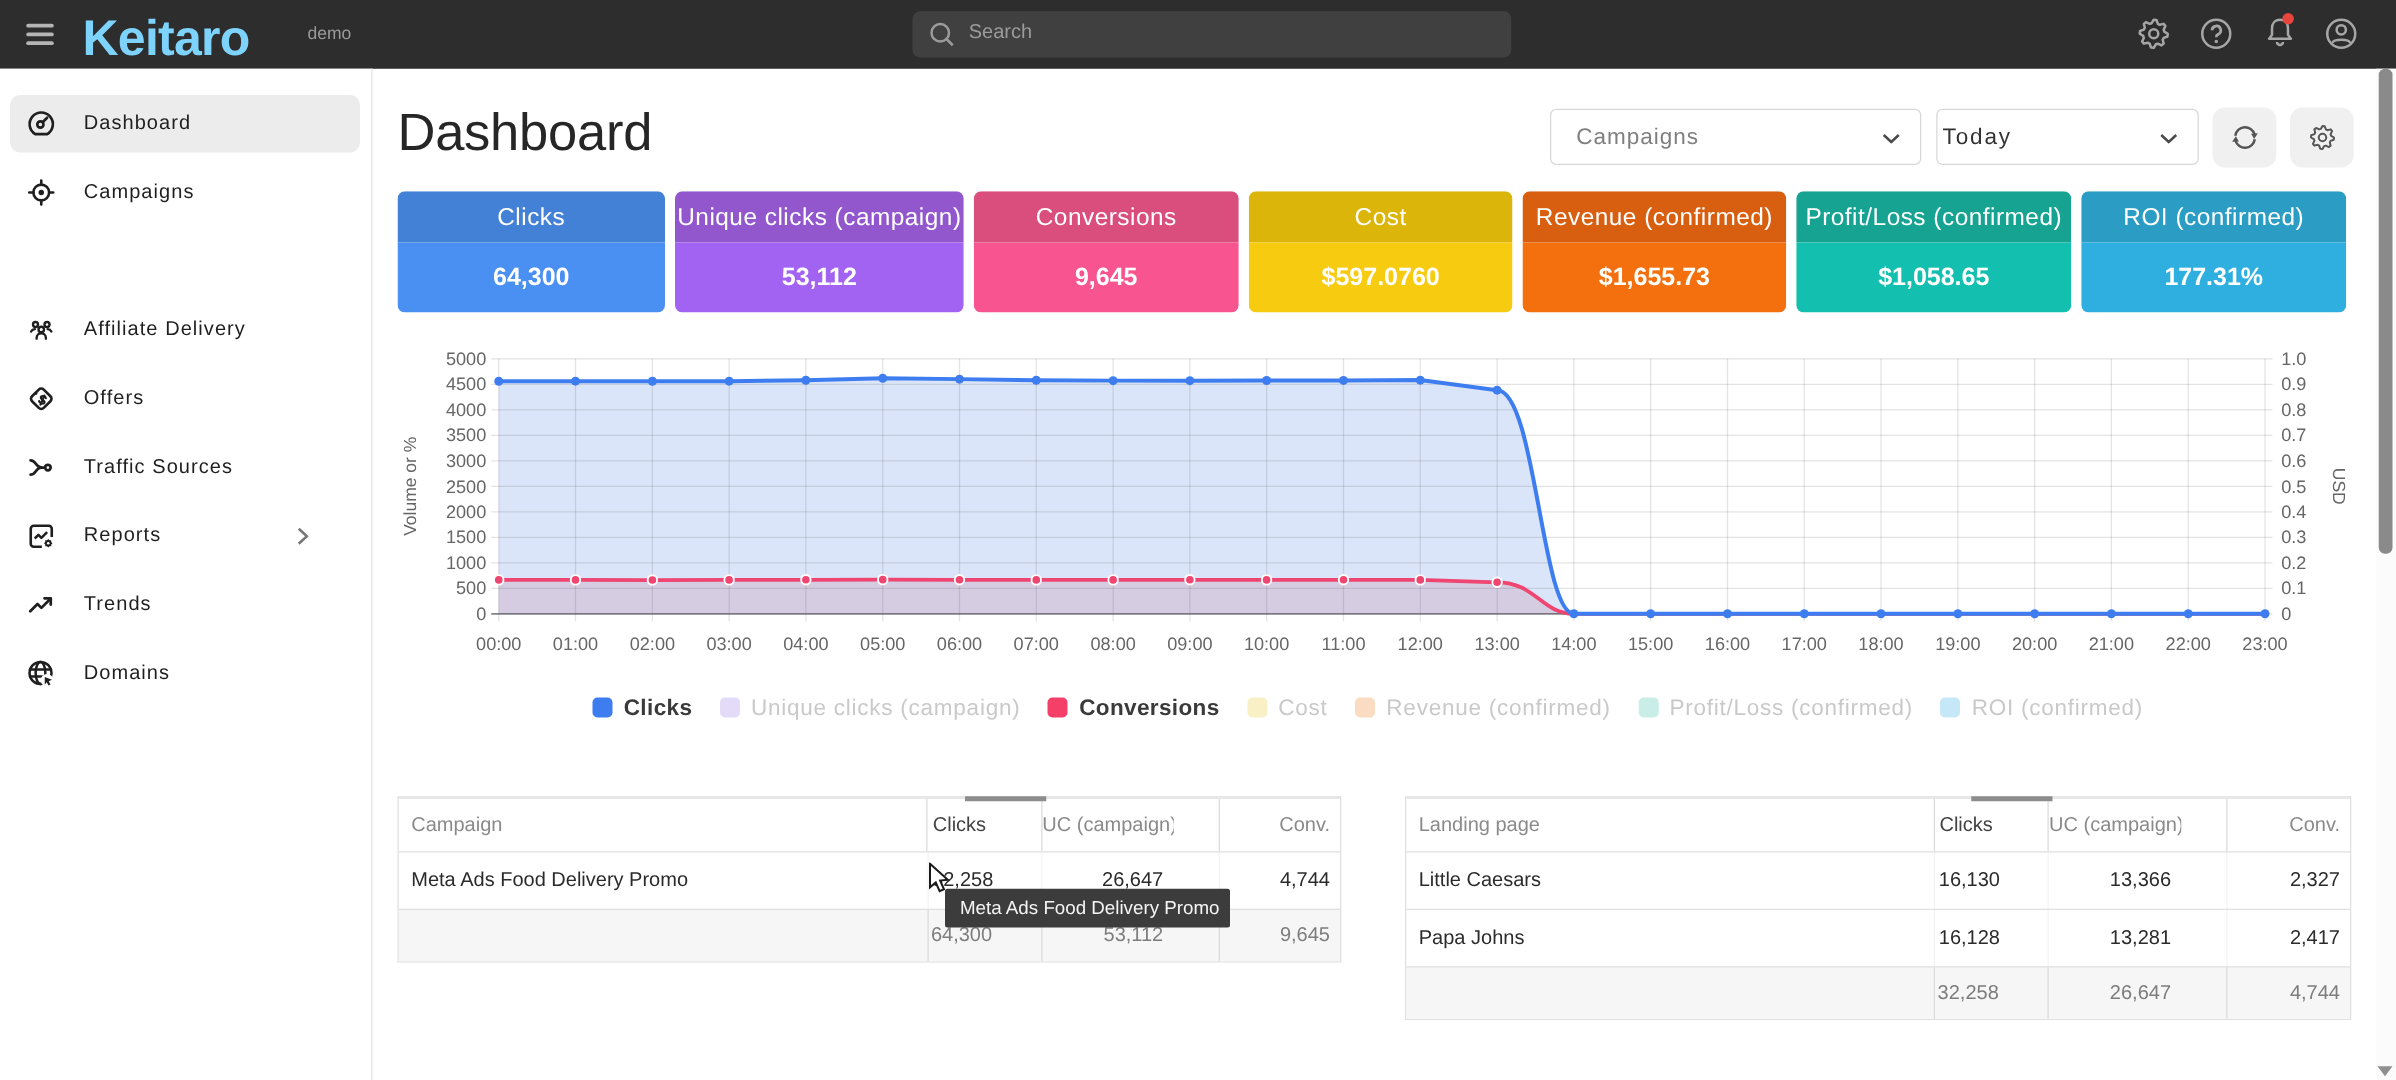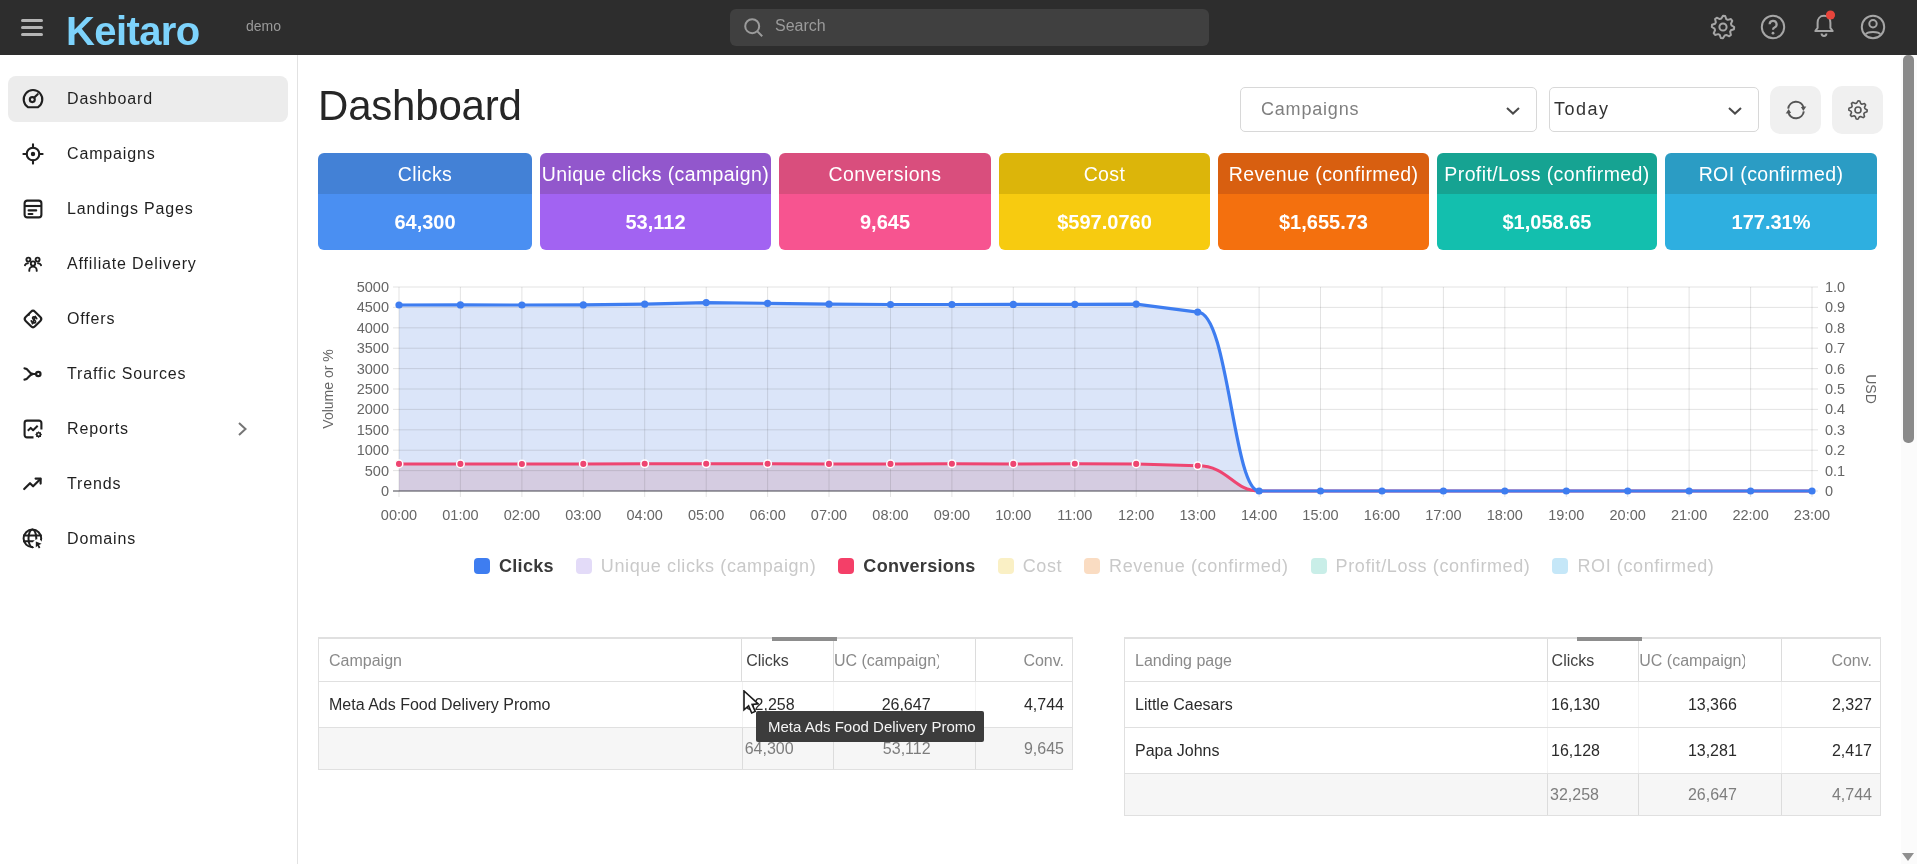--- a/index.html
+++ b/index.html
@@ -107,29 +107,20 @@
       </svg>
       <span>Dashboard</span>
     </div>
 <div class="nav" style="top:76px">
       <svg width="24" height="24" viewBox="0 0 24 24" fill="none" stroke="#1f1f1f" stroke-width="2.1" stroke-linecap="round">
         <circle cx="12" cy="12" r="6.3"></circle>
         <circle cx="12" cy="12" r="1.4" fill="#1f1f1f" stroke-width="1.6"></circle>
         <path d="M12 2.4v3.2M12 18.4v3.2M2.4 12h3.2M18.4 12h3.2"></path>
       </svg>
       <span>Campaigns</span>
-    </div>
-<div class="nav" style="top:131px">
-      <svg width="24" height="24" viewBox="0 0 24 24" fill="none" stroke="#1f1f1f" stroke-width="2.1" stroke-linejoin="round">
-        <rect x="3.6" y="3.6" width="16.8" height="16.8" rx="2.6"></rect>
-        <path d="M3.6 9h16.8"></path>
-        <path d="M7.6 13.4h7.6" stroke-linecap="round"></path>
-        <path d="M7.6 17h3.8" stroke-linecap="round"></path>
-      </svg>
-      <span>Landings Pages</span>
     </div>
 <div class="nav" style="top:186px">
       <svg width="24" height="24" viewBox="0 0 24 24" fill="none" stroke="#1f1f1f" stroke-width="1.9" stroke-linecap="round">
         <circle cx="7.4" cy="7.6" r="2"></circle>
         <circle cx="16.6" cy="7.6" r="2"></circle>
         <path d="M3.9 13.2a3.5 3.5 0 0 1 3-1.9M20.1 13.2a3.5 3.5 0 0 0-3-1.9"></path>
         <circle cx="12" cy="11.6" r="2.2"></circle>
         <path d="M8.3 18.9v-.6a3.7 3.7 0 0 1 7.4 0v.6"></path>
       </svg>
       <span>Affiliate Delivery</span>

